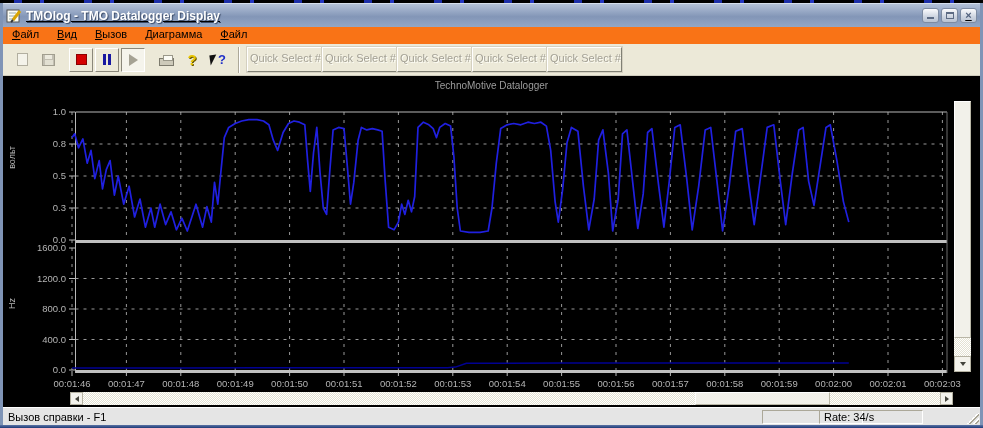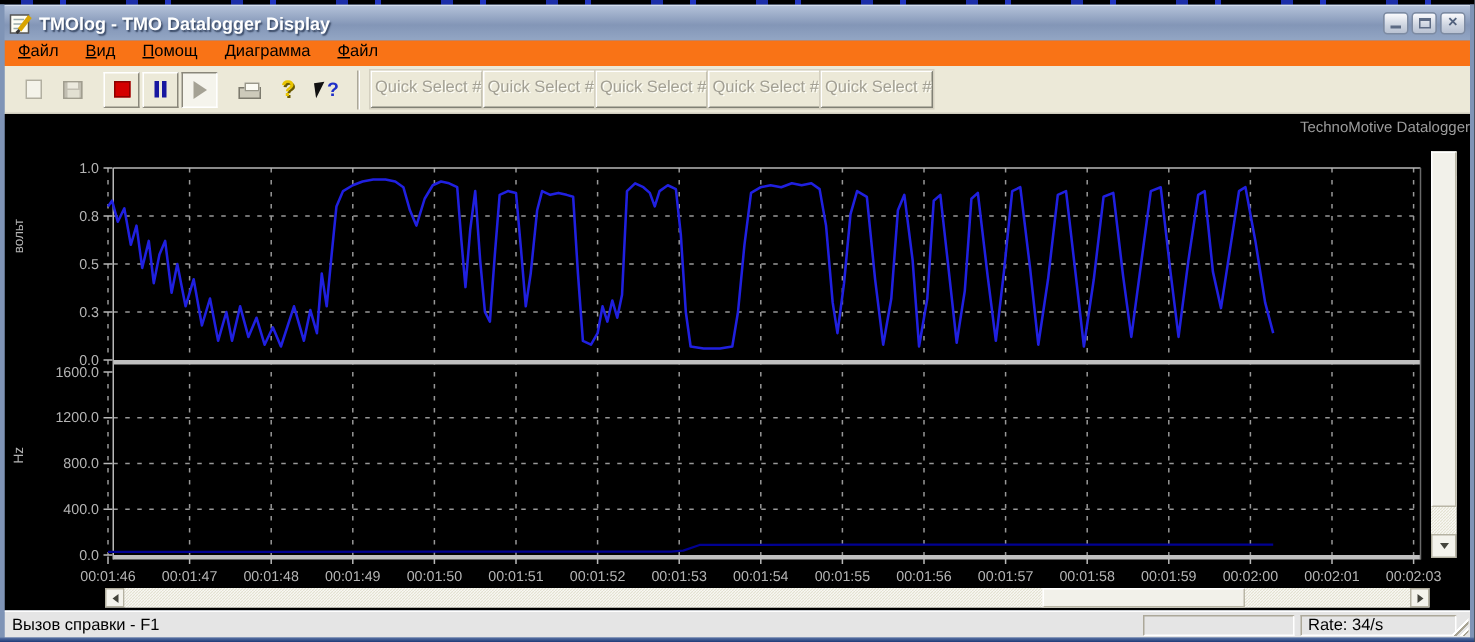--- a/index.html
+++ b/index.html
@@ -5,21 +5,21 @@
   html,body{margin:0;padding:0;background:#444;}
   *{box-sizing:border-box;}
   #win{position:relative;width:983px;height:428px;background:#7f94b6;
        font-family:"Liberation Sans",sans-serif;overflow:hidden;}
   
   #topstrip{position:absolute;left:0;top:0;width:983px;height:3px;
     background:repeating-linear-gradient(90deg,#000 0 14px,#1c2ea8 14px 22px,#000 22px 40px,#2336c0 40px 44px,#000 44px 70px);}
   #titlebar{position:absolute;left:0;top:3px;width:983px;height:24px;
     background:linear-gradient(#b3c1d8,#8d9ab8 45%,#8396b7 60%,#93a6c4);
     background:linear-gradient(#b3c1d8,#8396b7 55%,#93a6c4);
-    border-top:1px solid #d5deec;border-radius:4px 4px 0 0;display:flex;align-items:center;}
+    border-top:1px solid #d5deec;border-radius:4px 4px 0 0;display:flex;align-items:center;text-decoration:underline;}
   #titlebar .ttl{color:#fff;font-size:12px;font-weight:bold;margin-left:4px;
     text-shadow:1px 1px 1px #3a4a66;flex:1;}
   .winbtns{display:flex;gap:2px;margin-right:6px;}
   .winbtn{width:17px;height:15px;border:1px solid #7d8ba2;border-radius:3px;
     background:linear-gradient(#fbfbfd,#cdd4e0 60%,#b9c2d2);display:flex;align-items:center;
     justify-content:center;font-size:10px;color:#51617d;position:relative;}
   .glyph-min{position:absolute;left:4px;bottom:3px;width:7px;height:2px;background:#5d6b84;}
   .glyph-max{width:8px;height:7px;border:1px solid #5d6b84;border-top-width:2px;}
   .glyph-close{font-size:11px;font-weight:bold;line-height:1;color:#51617d;}
   
@@ -47,21 +47,21 @@
   .ic-print:before{content:"";position:absolute;left:3px;top:-4px;width:8px;height:4px;background:#fbfbf4;border:1px solid #9a988a;}
   .ic-help{font-size:15px;font-weight:bold;color:#e8c400;text-shadow:1px 1px 0 #6a5a00;}
   .ic-arrow{width:0;height:0;border-top:10px solid #111;border-right:7px solid transparent;transform:rotate(-8deg);}
   .ic-chelp-q{font-size:13px;font-weight:bold;color:#2030c8;margin-left:1px;}
   #quick-btns{display:flex;height:26px;}
   .qbtn{width:75px;height:25px;background:#ece9d8;border:1px solid;border-color:#fff #808074 #808074 #fff;
     outline:1px solid #d4d0c0;font-size:11px;color:#a3a094;text-shadow:1px 1px 0 #fdfdf6;
     overflow:hidden;white-space:nowrap;padding:4px 0 0 2px;}
   
   #chartpanel{position:absolute;left:3px;top:76px;width:977px;height:331px;background:#000;}
-  #chart-title{position:absolute;left:0;top:4px;width:100%;text-align:right;color:#9c9c9c;font-size:10px;}
+  #chart-title{position:absolute;left:0;top:4px;width:100%;text-align:center;color:#9c9c9c;font-size:10px;}
   #legend{position:absolute;left:7px;top:17px;display:flex;align-items:center;font-size:10px;color:#c8c8c8;}
   .swatch{width:28px;height:9px;background:#2323d8;border:1px solid #4747f0;margin-right:4px;}
   .leg-label{margin-right:14px;}
   .yunit{position:absolute;color:#b4b4b4;font-size:9px;writing-mode:vertical-rl;transform:rotate(180deg);}
   #volt-unit{left:4px;top:70px;}
   #hz-unit{left:4px;top:222px;}
   #plot{position:absolute;left:0;top:0;}
   
   .dither{background-color:#f1efe4;background-image:
      linear-gradient(45deg,#fff 25%,transparent 25%,transparent 75%,#fff 75%),
@@ -84,21 +84,21 @@
   #v-down{left:0;bottom:0;width:17px;height:16px;}
   #v-track{position:absolute;left:0;top:16px;bottom:16px;width:17px;}
   #v-thumb{position:absolute;left:0;top:0;width:17px;height:237px;background:#f2f1ea;
      border:1px solid #b9b6a6;border-top-color:#fff;border-left-color:#fff;}
   
   #statusbar{position:absolute;left:3px;top:407px;width:977px;height:18px;background:#e5e5e5;
     border-top:1px solid #fff;font-size:11px;color:#000;}
   #status-help{position:absolute;left:5px;top:3px;}
   .spanel{position:absolute;top:2px;height:14px;border:1px solid;border-color:#aca899 #fff #fff #aca899;}
   #spanel-empty{left:759px;width:101px;}
-  #spanel-rate{left:864px;width:104px;padding:0 0 0 4px;}
+  #spanel-rate{left:816px;width:104px;padding:0 0 0 4px;}
   #grip{position:absolute;right:1px;bottom:1px;width:12px;height:12px;
     background:linear-gradient(135deg,transparent 0 50%,#fff 50% 58%,#a8a494 58% 66%,transparent 66% 74%,#fff 74% 82%,#a8a494 82% 90%,transparent 90%);}
   #bottomedge{position:absolute;left:0;bottom:0;width:983px;height:3px;background:linear-gradient(#5b74a4,#1e3a78);}
   #leftedge{position:absolute;left:0;top:3px;width:3px;height:422px;background:#7f94b6;}
   #rightedge{position:absolute;right:0;top:3px;width:3px;height:422px;background:#7f94b6;}
 </style>
 </head>
 <body>
 
 <div id="win">
@@ -123,21 +123,21 @@
         </span>
       <span class="winbtn">
           <span class="glyph-close">×</span>
         </span>
     </span>
   </div>
 
   <div id="menubar">
     <span class="menu-item">Файл</span>
     <span class="menu-item">Вид</span>
-    <span class="menu-item">Помощ</span>
+    <span class="menu-item">Вызов</span>
     <span class="menu-item">Диаграмма</span>
     <span class="menu-item">Файл</span>
   </div>
 
   <div id="toolbar">
     <span style="width:6px"></span>
     <span class="tbtn">
         <i class="ic-new"></i>
       </span>
     <span class="tbtn">

